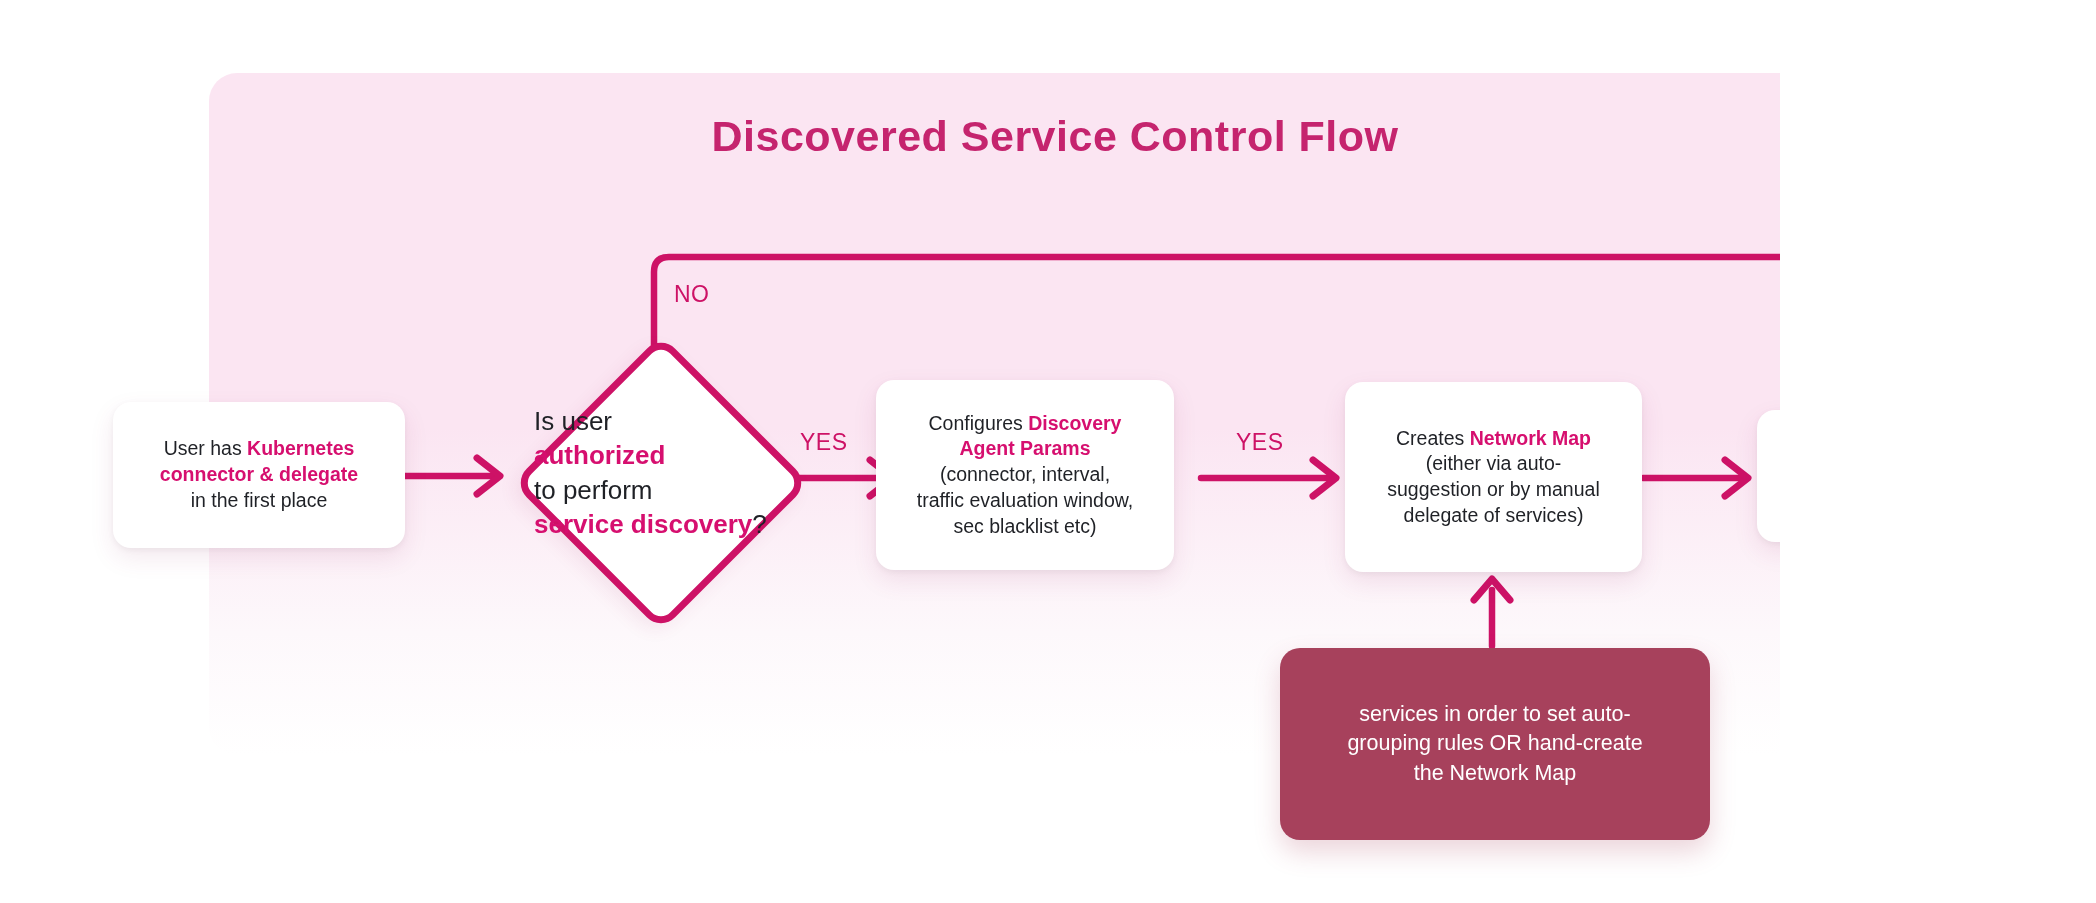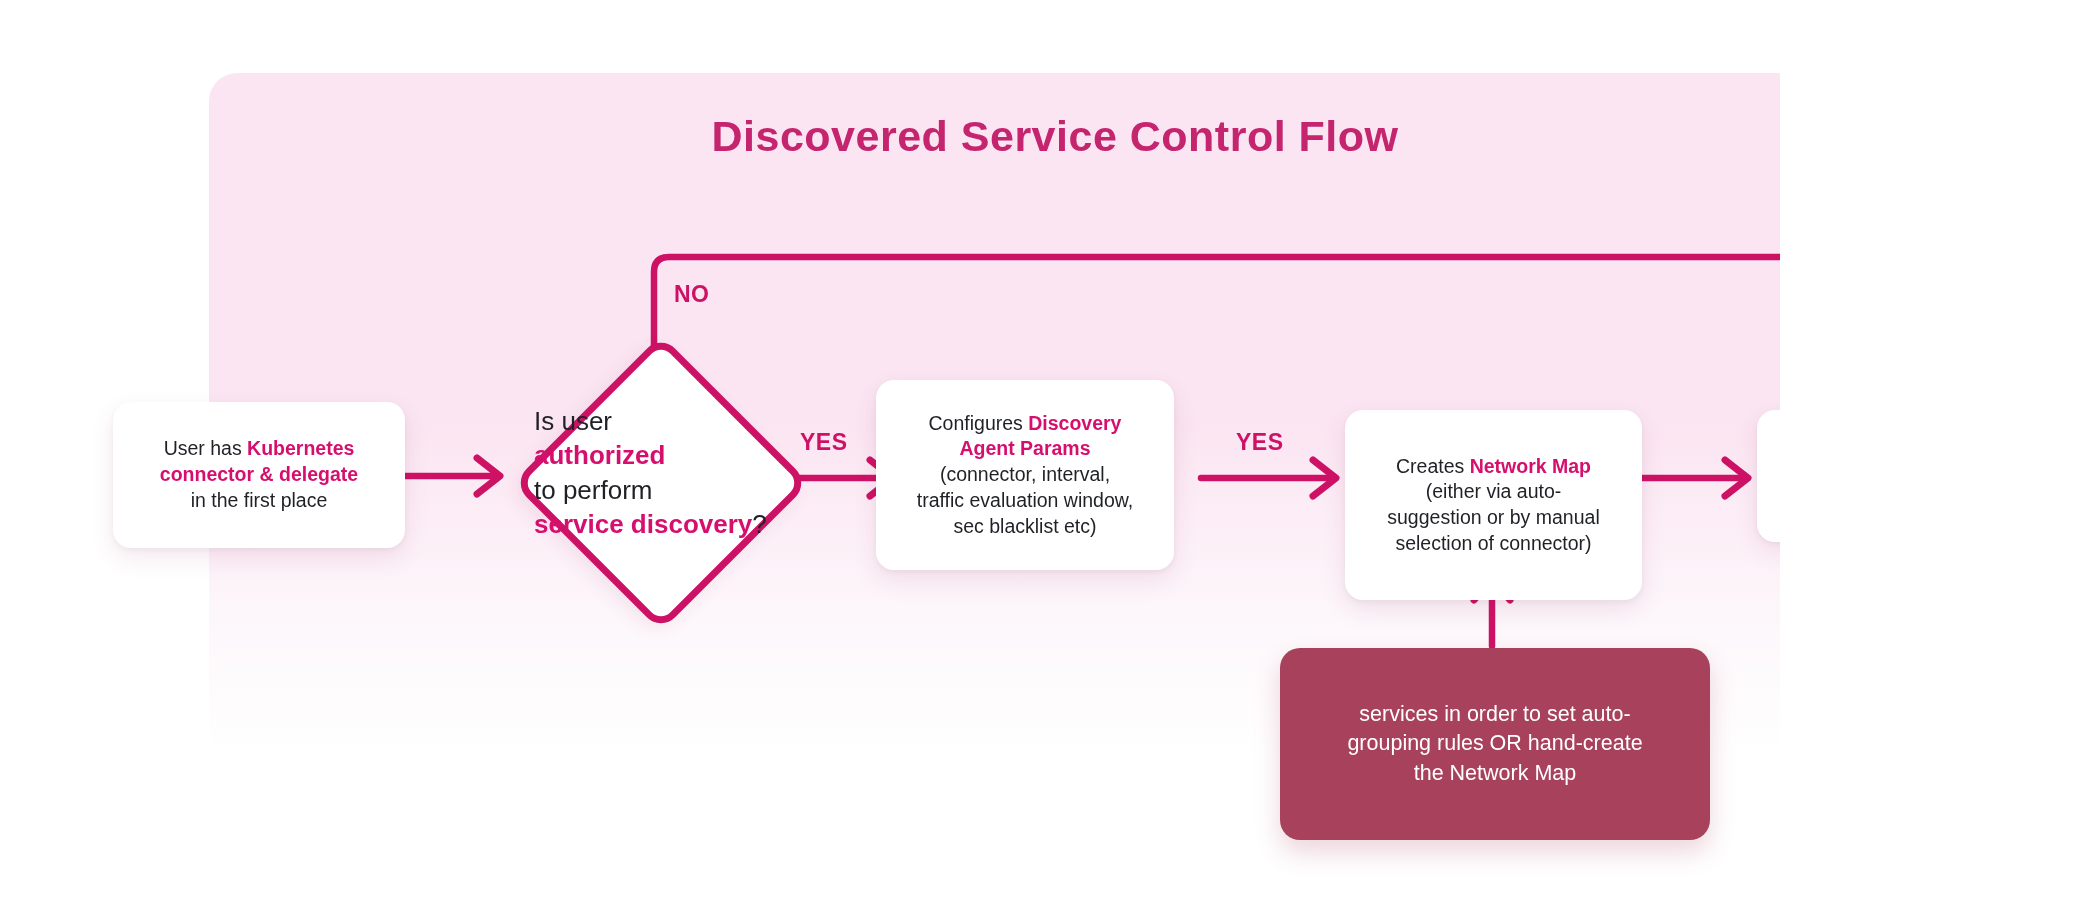--- a/index.html
+++ b/index.html
@@ -65,21 +65,21 @@
     justify-content: center;
     text-align: center;
     color: var(--node_text);
     font-size: 19.5px;
     line-height: 1.32;
   }
   .node .inner { width: 100%; padding: 0 38px; }
   .node-start   { left: 113px;  top: 402px; width: 292px; height: 146px; }
   .node-start .inner { padding: 0 42px; }
   .node-configure { left: 876px;  top: 380px; width: 298px; height: 190px; }
-  .node-create  { left: 1345px; top: 382px; width: 297px; height: 190px; margin-top: 28px; }
+  .node-create  { left: 1345px; top: 382px; width: 297px; height: 190px; }
   .node-end     { left: 1757px; top: 410px; width: 226px; height: 132px; }
   .end-label {
     font-size: 31px;
     font-weight: 800;
     letter-spacing: 1px;
     color: var(--title_color);
     text-decoration: underline;
   }
   .em { color: var(--em_color); font-weight: 700; }
   .bl { display: block; }
@@ -102,21 +102,21 @@
     width: 240px;
     text-align: left;
     color: var(--node_text);
     font-size: 26px;
     line-height: 1.32;
   }
   .edge-label {
     position: absolute;
     color: var(--edge_color);
     font-size: 23px;
-    font-weight: 700;
+    font-weight: 400;
     letter-spacing: 0.5px;
   }
   .label-no    { left: 674px;  top: 281px; }
   .label-yes-1 { left: 800px;  top: 429px; }
   .label-yes-2 { left: 1236px; top: 429px; }
   .note {
     position: absolute;
     left: 1280px;
     top: 648px;
     width: 430px;
@@ -187,21 +187,21 @@
       <span class="bl">traffic evaluation window,</span>
       <span class="bl">sec blacklist etc)</span>
     </div>
   </div>
 
   <div class="node node-create">
     <div class="inner">
       <span class="bl"><span>Creates </span><span class="em">Network Map</span></span>
       <span class="bl">(either via auto-</span>
       <span class="bl">suggestion or by manual</span>
-      <span class="bl">selection of connector)</span>
+      <span class="bl">delegate of services)</span>
     </div>
   </div>
 
   <div class="node node-end">
     <div class="end-label">END</div>
   </div>
 
   <div class="note">
     <div>
       <span class="bl">services in order to set auto-</span>

